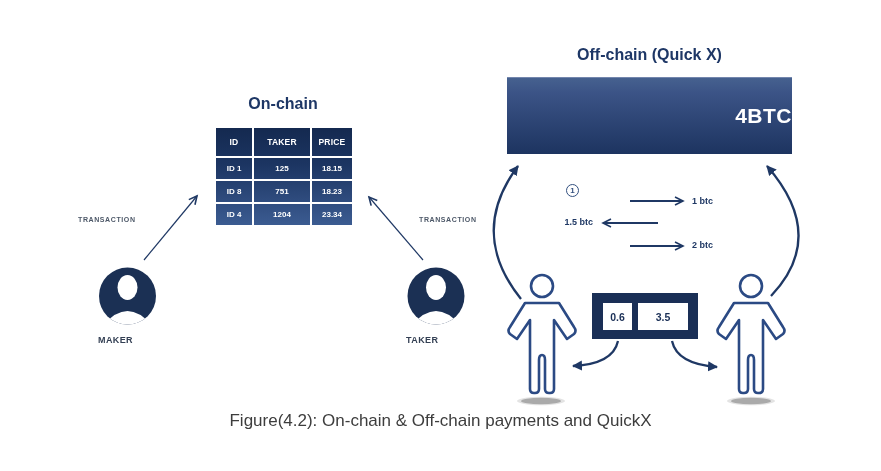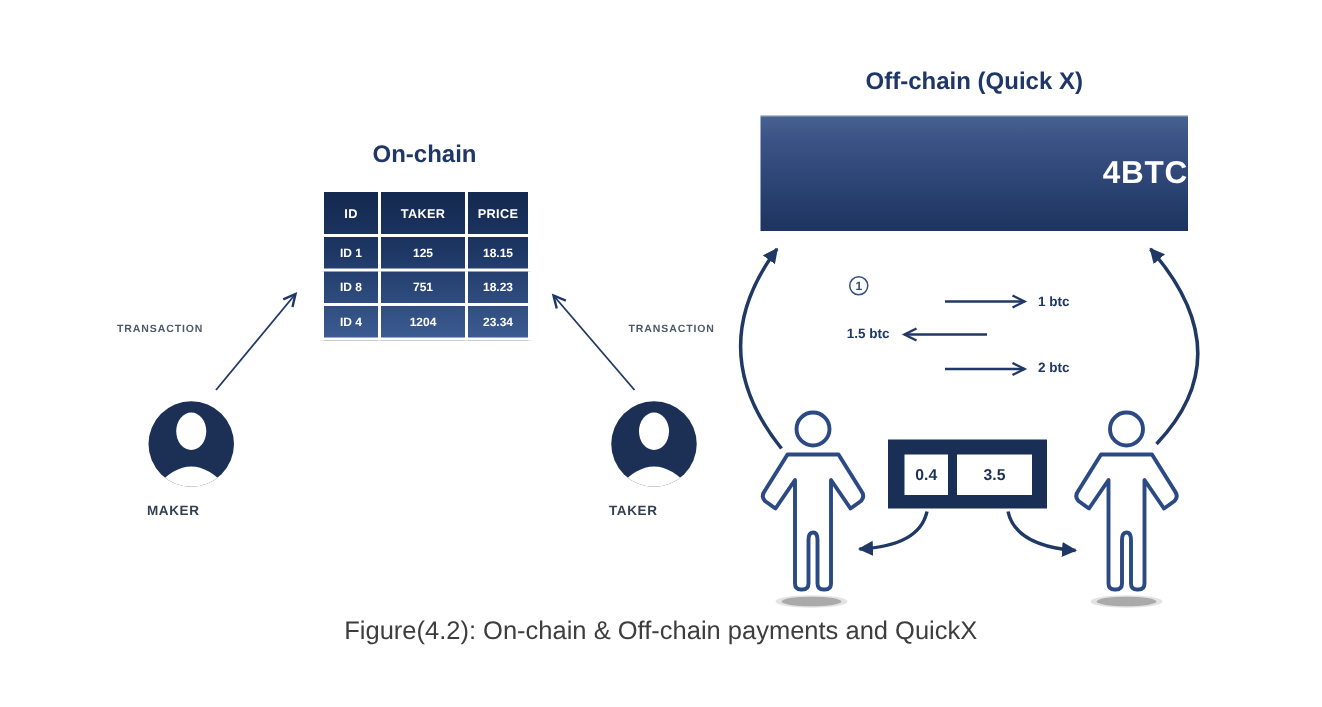--- a/index.html
+++ b/index.html
@@ -162,18 +162,18 @@
   <div class="abs actor-name" id="maker-name">MAKER</div>
   <div class="abs actor-name" id="taker-name">TAKER</div>
 
   <div class="abs" id="step-badge">1</div>
 
   <div class="abs flow-label" id="flow-label-0">1 btc</div>
   <div class="abs flow-label" id="flow-label-1">1.5 btc</div>
   <div class="abs flow-label" id="flow-label-2">2 btc</div>
 
   <div class="abs" id="balance-box">
-    <div class="balance-cell" id="balance-0">0.4</div>
+    <div class="balance-cell" id="balance-0">0.6</div>
     <div class="balance-cell" id="balance-1">3.5</div>
   </div>
 
   <div class="abs" id="figure-caption">Figure(4.2): On-chain &amp; Off-chain payments and QuickX</div>
 </div>
 
 </body></html>

